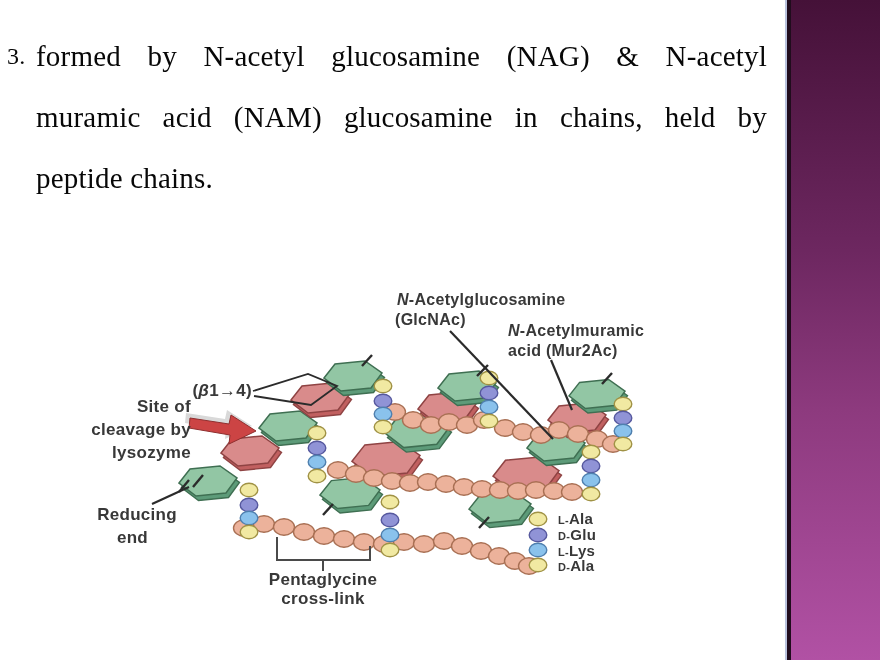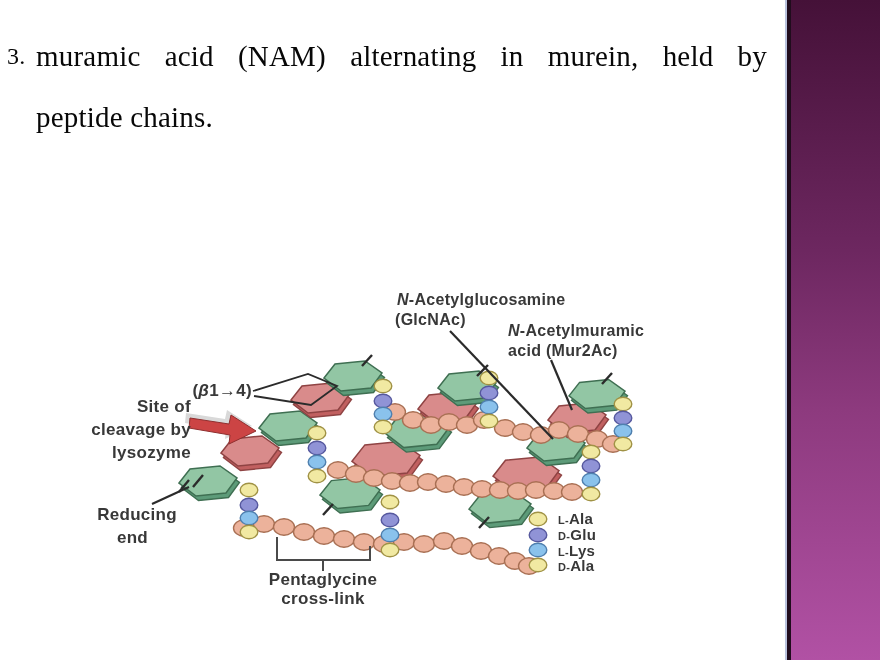--- a/index.html
+++ b/index.html
@@ -27,21 +27,22 @@
   .sidebar-dark-edge{position:absolute;left:2px;top:0;width:4px;height:100%;background:#200c1d;}
 </style>
 </head>
 <body>
 
 <div class="slide">
   <div class="text-block">
     <div class="tline">
       <span class="list-num">3.</span>
     </div>
-    <div class="tline">muramic acid (NAM) alternating in murein, held by</div>
+    <div class="tline">formed by N-acetyl glucosamine (NAG) &amp; N-acetyl</div>
+    <div class="tline">muramic acid (NAM) glucosamine in chains, held by</div>
     <div class="tline last">peptide chains.</div>
   </div>
 
   <svg class="diagram-svg" id="diagram-svg" width="880" height="660" viewBox="0 0 880 660">
       <g>
         <polygon points="181.5,487.5 192.5,473.5 222.5,470.5 239.5,482.5 228.5,497.5 198.5,500.5" fill="#5d9b79" stroke="#3f6f52" stroke-width="1.4"></polygon>
         <polygon points="179.0,483.0 190.0,469.0 220.0,466.0 237.0,478.0 226.0,493.0 196.0,496.0" fill="#92c6a4" stroke="#3f6f52" stroke-width="1.5"></polygon>
         <polygon points="223.5,457.5 234.5,443.5 264.5,440.5 281.5,452.5 270.5,467.5 240.5,470.5" fill="#c16060" stroke="#8f4343" stroke-width="1.4"></polygon>
         <polygon points="221.0,453.0 232.0,439.0 262.0,436.0 279.0,448.0 268.0,463.0 238.0,466.0" fill="#d98b8b" stroke="#8f4343" stroke-width="1.5"></polygon>
         <polygon points="261.5,432.5 272.5,418.5 302.5,415.5 319.5,427.5 308.5,442.5 278.5,445.5" fill="#5d9b79" stroke="#3f6f52" stroke-width="1.4"></polygon>

